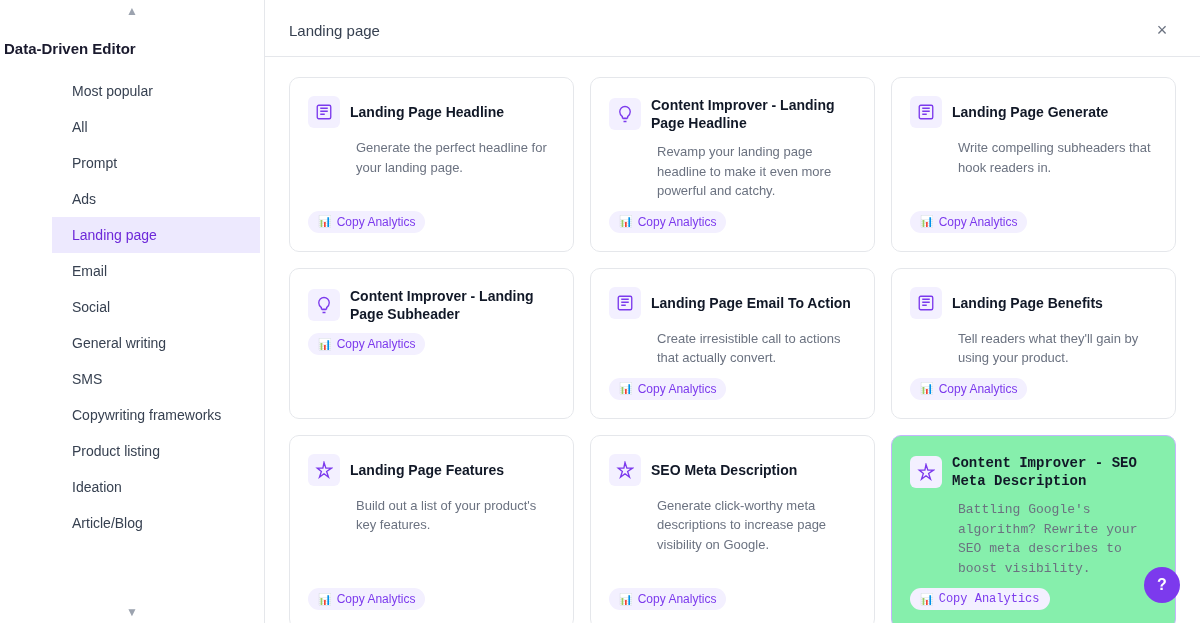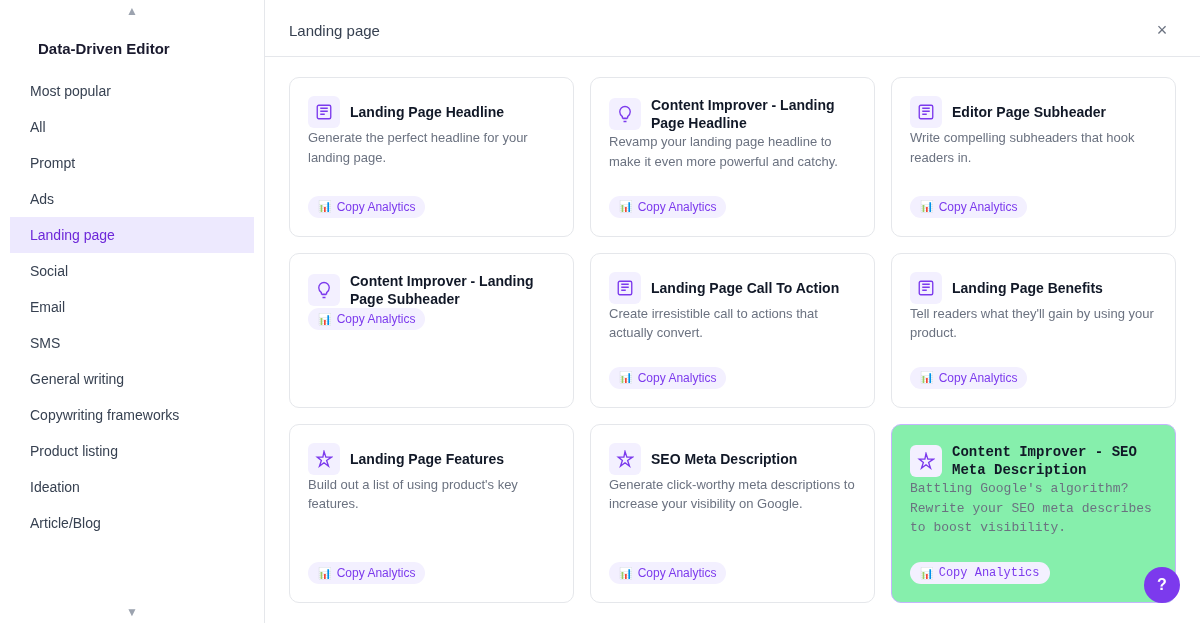--- a/index.html
+++ b/index.html
@@ -10,29 +10,30 @@
       width: 265px;
       min-width: 265px;
       background: #fff;
       border-right: 1px solid #e5e7eb;
       display: flex;
       flex-direction: column;
       height: 100%;
       position: relative;
     }
     .sidebar-header {
-      padding: 18px 38px 12px;
+      padding: 18px 4px 12px;
       font-weight: 700;
       font-size: 15px;
       color: #1a1a2e;
     }
     .sidebar-list {
       flex: 1;
       overflow-y: auto;
-      padding: 4px 10px;
+      padding: 4px 4px;
+      margin-left: 48px;
     }
     .sidebar-item {
       padding: 10px 20px;
       font-size: 14px;
       color: #374151;
       cursor: pointer;
       border-radius: 0;
     }
     .sidebar-item.active {
       background: #ede9fe;
@@ -93,20 +94,21 @@
       padding: 20px 24px;
       overflow-y: auto;
       flex: 1;
     }
     .card {
       border: 1px solid #e5e7eb;
       border-radius: 10px;
       padding: 18px;
       display: flex;
       flex-direction: column;
+      gap: 10px;
       cursor: pointer;
       transition: box-shadow 0.15s;
     }
     .card.highlighted {
       border-color: #c4b5fd;
       background: #86efac;
       font-family: Liberation Mono, monospace;
     }
     .card-header {
       display: flex;
@@ -131,20 +133,21 @@
       font-size: 14px;
       font-weight: 600;
       color: #111827;
       line-height: 1.3;
     }
     .card-desc {
       font-size: 13px;
       color: #6b7280;
       line-height: 1.5;
       flex: 1;
+      margin-left: 48px;
     }
     .card-badge {
       display: inline-flex;
       align-items: center;
       gap: 5px;
       background: #f3f0ff;
       color: #7c3aed;
       border-radius: 20px;
       padding: 4px 10px;
       font-size: 12px;
@@ -183,24 +186,24 @@
 
 <div class="sidebar">
   <div class="sidebar-scroll-btn">▲</div>
   <div class="sidebar-header">Data-Driven Editor</div>
   <div class="sidebar-list" id="sidebar-list">
       <div class="sidebar-item">Most popular</div>
       <div class="sidebar-item">All</div>
       <div class="sidebar-item">Prompt</div>
       <div class="sidebar-item">Ads</div>
       <div class="sidebar-item active">Landing page</div>
+      <div class="sidebar-item">Email</div>
       <div class="sidebar-item">Social</div>
-      <div class="sidebar-item">Email</div>
+      <div class="sidebar-item">General writing</div>
       <div class="sidebar-item">SMS</div>
-      <div class="sidebar-item">General writing</div>
       <div class="sidebar-item">Copywriting frameworks</div>
       <div class="sidebar-item">Product listing</div>
       <div class="sidebar-item">Ideation</div>
       <div class="sidebar-item">Article/Blog</div>
     </div>
   <div class="sidebar-scroll-btn">▼</div>
 </div>
 
 <div class="main">
   <div class="main-header">
@@ -240,21 +243,21 @@
     </div>
   </div>
       <div class="card">
     <div class="card-header">
       <div class="card-icon">
             <svg viewBox="0 0 24 24" fill="none" stroke="#7c3aed" stroke-width="1.8">
     <rect x="3" y="3" width="18" height="18" rx="2"></rect>
     <path d="M7 7h10M7 11h10M7 15h6"></path>
   </svg>
           </div>
-      <span class="card-title">Editor Page Subheader</span>
+      <span class="card-title">Landing Page Generate</span>
     </div>
     <p class="card-desc">Write compelling subheaders that hook readers in.</p>
     <div class="card-badge">
       <span class="badge-icon">📊</span>
       <span>Copy Analytics</span>
     </div>
   </div>
       <div class="card">
     <div class="card-header">
       <div class="card-icon">
@@ -270,21 +273,21 @@
     </div>
   </div>
       <div class="card">
     <div class="card-header">
       <div class="card-icon">
             <svg viewBox="0 0 24 24" fill="none" stroke="#7c3aed" stroke-width="1.8">
     <rect x="3" y="3" width="18" height="18" rx="2"></rect>
     <path d="M7 7h10M7 11h10M7 15h6"></path>
   </svg>
           </div>
-      <span class="card-title">Landing Page Call To Action</span>
+      <span class="card-title">Landing Page Email To Action</span>
     </div>
     <p class="card-desc">Create irresistible call to actions that actually convert.</p>
     <div class="card-badge">
       <span class="badge-icon">📊</span>
       <span>Copy Analytics</span>
     </div>
   </div>
       <div class="card">
     <div class="card-header">
       <div class="card-icon">
@@ -303,36 +306,36 @@
   </div>
       <div class="card">
     <div class="card-header">
       <div class="card-icon">
             <svg viewBox="0 0 24 24" fill="none" stroke="#7c3aed" stroke-width="1.8">
     <path d="M12 2l2.5 7.5H22l-6.5 4.5 2.5 7.5L12 17l-6 4.5 2.5-7.5L3 9.5h7.5z"></path>
   </svg>
           </div>
       <span class="card-title">Landing Page Features</span>
     </div>
-    <p class="card-desc">Build out a list of using product's key features.</p>
+    <p class="card-desc">Build out a list of your product's key features.</p>
     <div class="card-badge">
       <span class="badge-icon">📊</span>
       <span>Copy Analytics</span>
     </div>
   </div>
       <div class="card">
     <div class="card-header">
       <div class="card-icon">
             <svg viewBox="0 0 24 24" fill="none" stroke="#7c3aed" stroke-width="1.8">
     <path d="M12 2l2.5 7.5H22l-6.5 4.5 2.5 7.5L12 17l-6 4.5 2.5-7.5L3 9.5h7.5z"></path>
   </svg>
           </div>
       <span class="card-title">SEO Meta Description</span>
     </div>
-    <p class="card-desc">Generate click-worthy meta descriptions to increase your visibility on Google.</p>
+    <p class="card-desc">Generate click-worthy meta descriptions to increase page visibility on Google.</p>
     <div class="card-badge">
       <span class="badge-icon">📊</span>
       <span>Copy Analytics</span>
     </div>
   </div>
       <div class="card highlighted">
     <div class="card-header">
       <div class="card-icon">
             <svg viewBox="0 0 24 24" fill="none" stroke="#7c3aed" stroke-width="1.8">
     <path d="M12 2l2.5 7.5H22l-6.5 4.5 2.5 7.5L12 17l-6 4.5 2.5-7.5L3 9.5h7.5z"></path>

